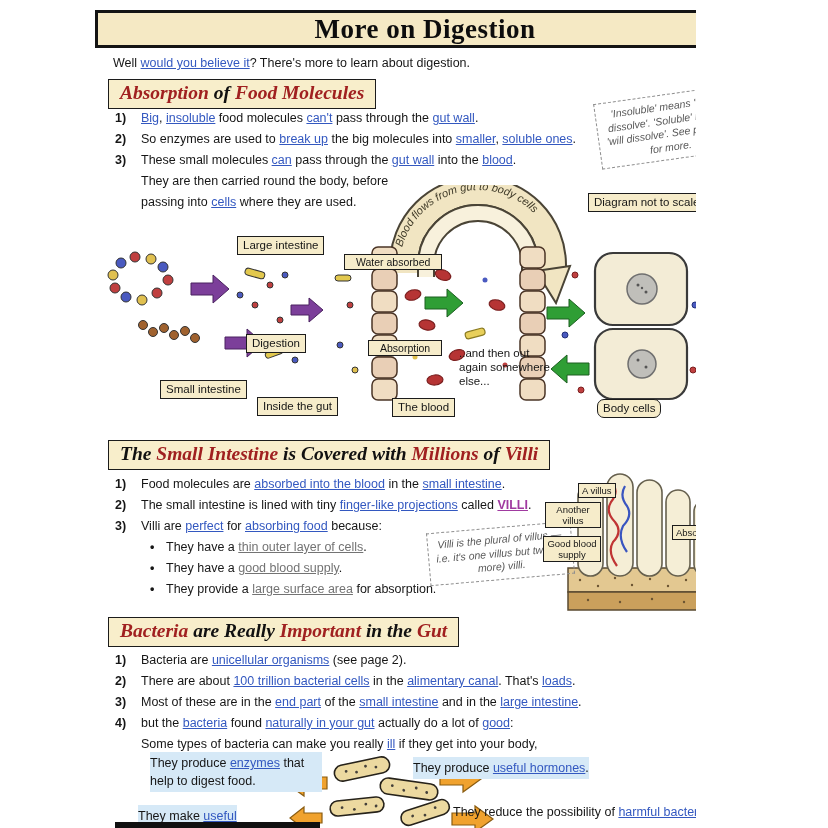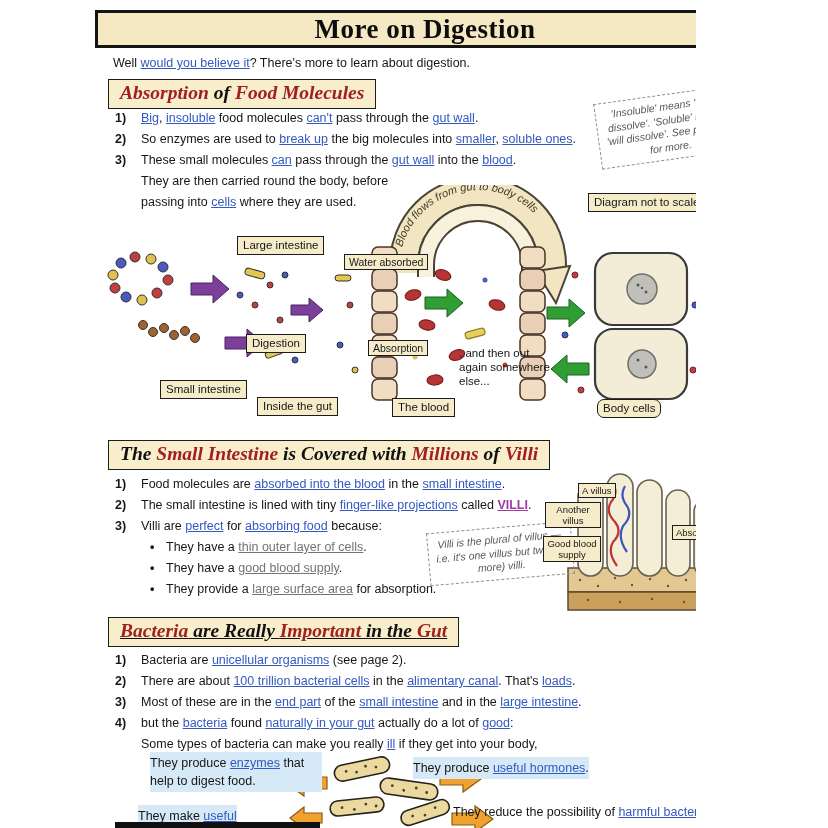--- a/index.html
+++ b/index.html
@@ -26,21 +26,21 @@
   .seg-b{color:#3358c0;text-decoration:underline;}
   .seg-p{color:#737373;text-decoration:underline;}
   .seg-pb{color:#a03aa0;text-decoration:underline;font-weight:bold;}
   .seg-r{color:#a02020;}
 
   .note{border:1.6px dashed #8f8f8f;color:#5a5a5a;font-size:10.5px;line-height:13.5px;text-align:center;
     padding:5px 7px;font-style:italic;background:transparent;z-index:6;}
 
   .dlabel{background:#f6ecca;border:1.6px solid #1c1c1c;padding:0 5px;font-size:11.5px;line-height:17px;
     white-space:nowrap;z-index:5;}
-  .dlabel.small{font-size:10.5px;line-height:14px;padding:0 4px;}
+  .dlabel.small{font-size:10.5px;line-height:14px;padding:0 11px;}
   .vlabel{background:#f6ecca;border:1.4px solid #1c1c1c;padding:1px 3px;font-size:9.5px;line-height:11px;
     text-align:center;z-index:6;}
 
   .freetext{font-size:11.5px;line-height:14px;z-index:5;}
 
   .bluebox{background:#d6e9f7;padding:2px 0;font-size:12.5px;line-height:18px;z-index:4;}
   .plaintext{font-size:12.5px;line-height:18px;z-index:4;}
 
   .botbar{background:#101010;z-index:7;}
 
@@ -278,21 +278,21 @@
       <path d="M73 16 q6 8 -2 18 q-6 10 4 20 q8 10 -2 20 q-6 10 4 24" stroke="#c03434" stroke-width="2.2"></path>
       <path d="M85 18 q-6 10 2 20 q6 10 -4 20 q-6 12 4 26" stroke="#3a55c0" stroke-width="2.2"></path>
     </g>
   </svg>
 
   <div class="abs vlabel" style="left:578px;top:483px;">A villus</div>
   <div class="abs vlabel" style="left:545px;top:502px;width:56px;">Another villus</div>
   <div class="abs vlabel" style="left:543px;top:536px;width:58px;">Good blood supply</div>
   <div class="abs vlabel" style="left:672px;top:525px;">Absorption</div>
 
-  <div class="abs sec-header" style="left:108px;top:617px;text-decoration:underline;"><span class="seg-r">Bacteria</span><span> are Really </span><span class="seg-r">Important</span><span> in the </span><span class="seg-r">Gut</span></div>
+  <div class="abs sec-header" style="left:108px;top:617px;"><span class="seg-r">Bacteria</span><span> are Really </span><span class="seg-r">Important</span><span> in the </span><span class="seg-r">Gut</span></div>
 
   <div class="abs list" style="left:115px;top:650px;width:640px;">
     <div class="li">
       <span class="num">1)</span>
       <div>
         <div><span>Bacteria are </span><span class="seg-b">unicellular organisms</span><span> (see page 2).</span></div>
       </div>
     </div>
     <div class="li">
       <span class="num">2)</span>

